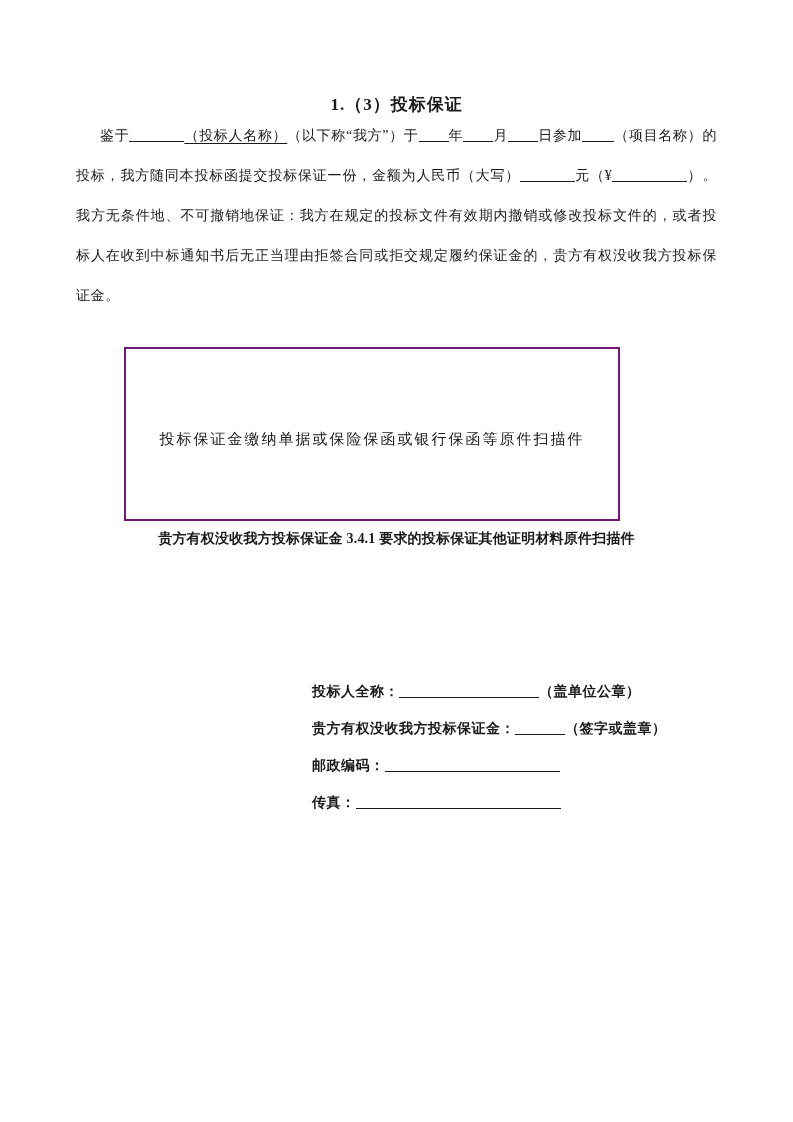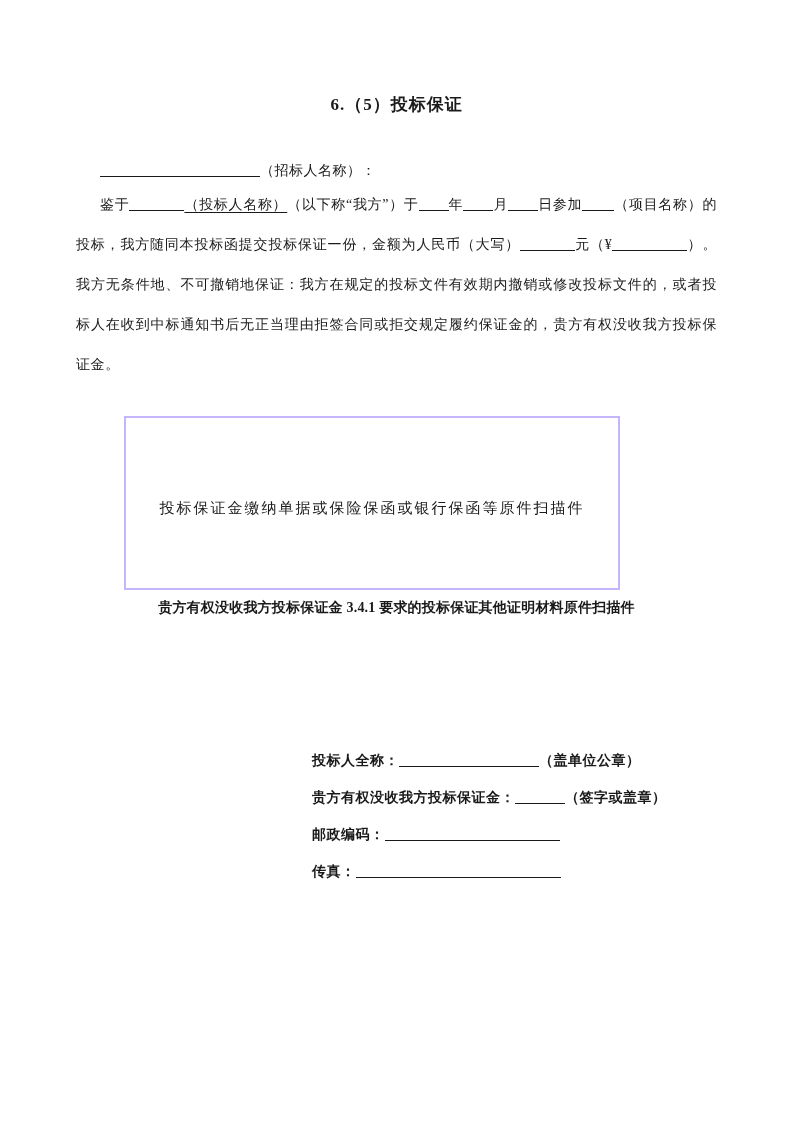--- a/index.html
+++ b/index.html
@@ -62,21 +62,21 @@
   .bw140 { width: 140px; }
   .bw175 { width: 175px; }
   .bw195 { width: 195px; }
   .bw205 { width: 205px; }
 
   .scan-box {
     margin-top: 31px;
     margin-left: 48px;
     width: 492px;
     height: 170px;
-    border: 2px solid #c4b5fd;
+    border: 2px solid #701a75;
     display: flex;
     align-items: center;
     justify-content: center;
   }
   .scan-box-label {
     font-size: 15px;
     letter-spacing: 2px;
     padding-top: 10px;
   }
 
@@ -106,23 +106,22 @@
     font-size: 12px;
     color: #1a1a1a;
   }
 </style>
 </head>
 <body>
 
 <div class="page">
   <div class="content">
 
-    <h1 class="doc-title">6.（5）投标保证</h1>
+    <h1 class="doc-title">1.（3）投标保证</h1>
 
-    <div class="salutation"><span class="blank bw160"></span><span>（招标人名称）：</span></div>
 
     <p class="para"><span>鉴于</span><span class="blank bw55"></span><span class="u">（投标人名称）</span><span>（以下称“我方”）于</span><span class="blank bw30"></span><span>年</span><span class="blank bw30"></span><span>月</span><span class="blank bw30"></span><span>日参加</span><span class="blank bw32"></span><span>（项目名称）的投标，我方随同本投标函提交投标保证一份，金额为人民币（大写）</span><span class="blank bw55"></span><span>元（¥</span><span class="blank bw75"></span><span>）。　我方无条件地、不可撤销地保证：我方在规定的投标文件有效期内撤销或修改投标文件的，或者投标人在收到中标通知书后无正当理由拒签合同或拒交规定履约保证金的，贵方有权没收我方投标保证金。</span></p>
 
     <div class="scan-box">
       <div class="scan-box-label">投标保证金缴纳单据或保险保函或银行保函等原件扫描件</div>
     </div>
 
     <div class="caption">贵方有权没收我方投标保证金 3.4.1 要求的投标保证其他证明材料原件扫描件</div>
 
     <div class="sig">

